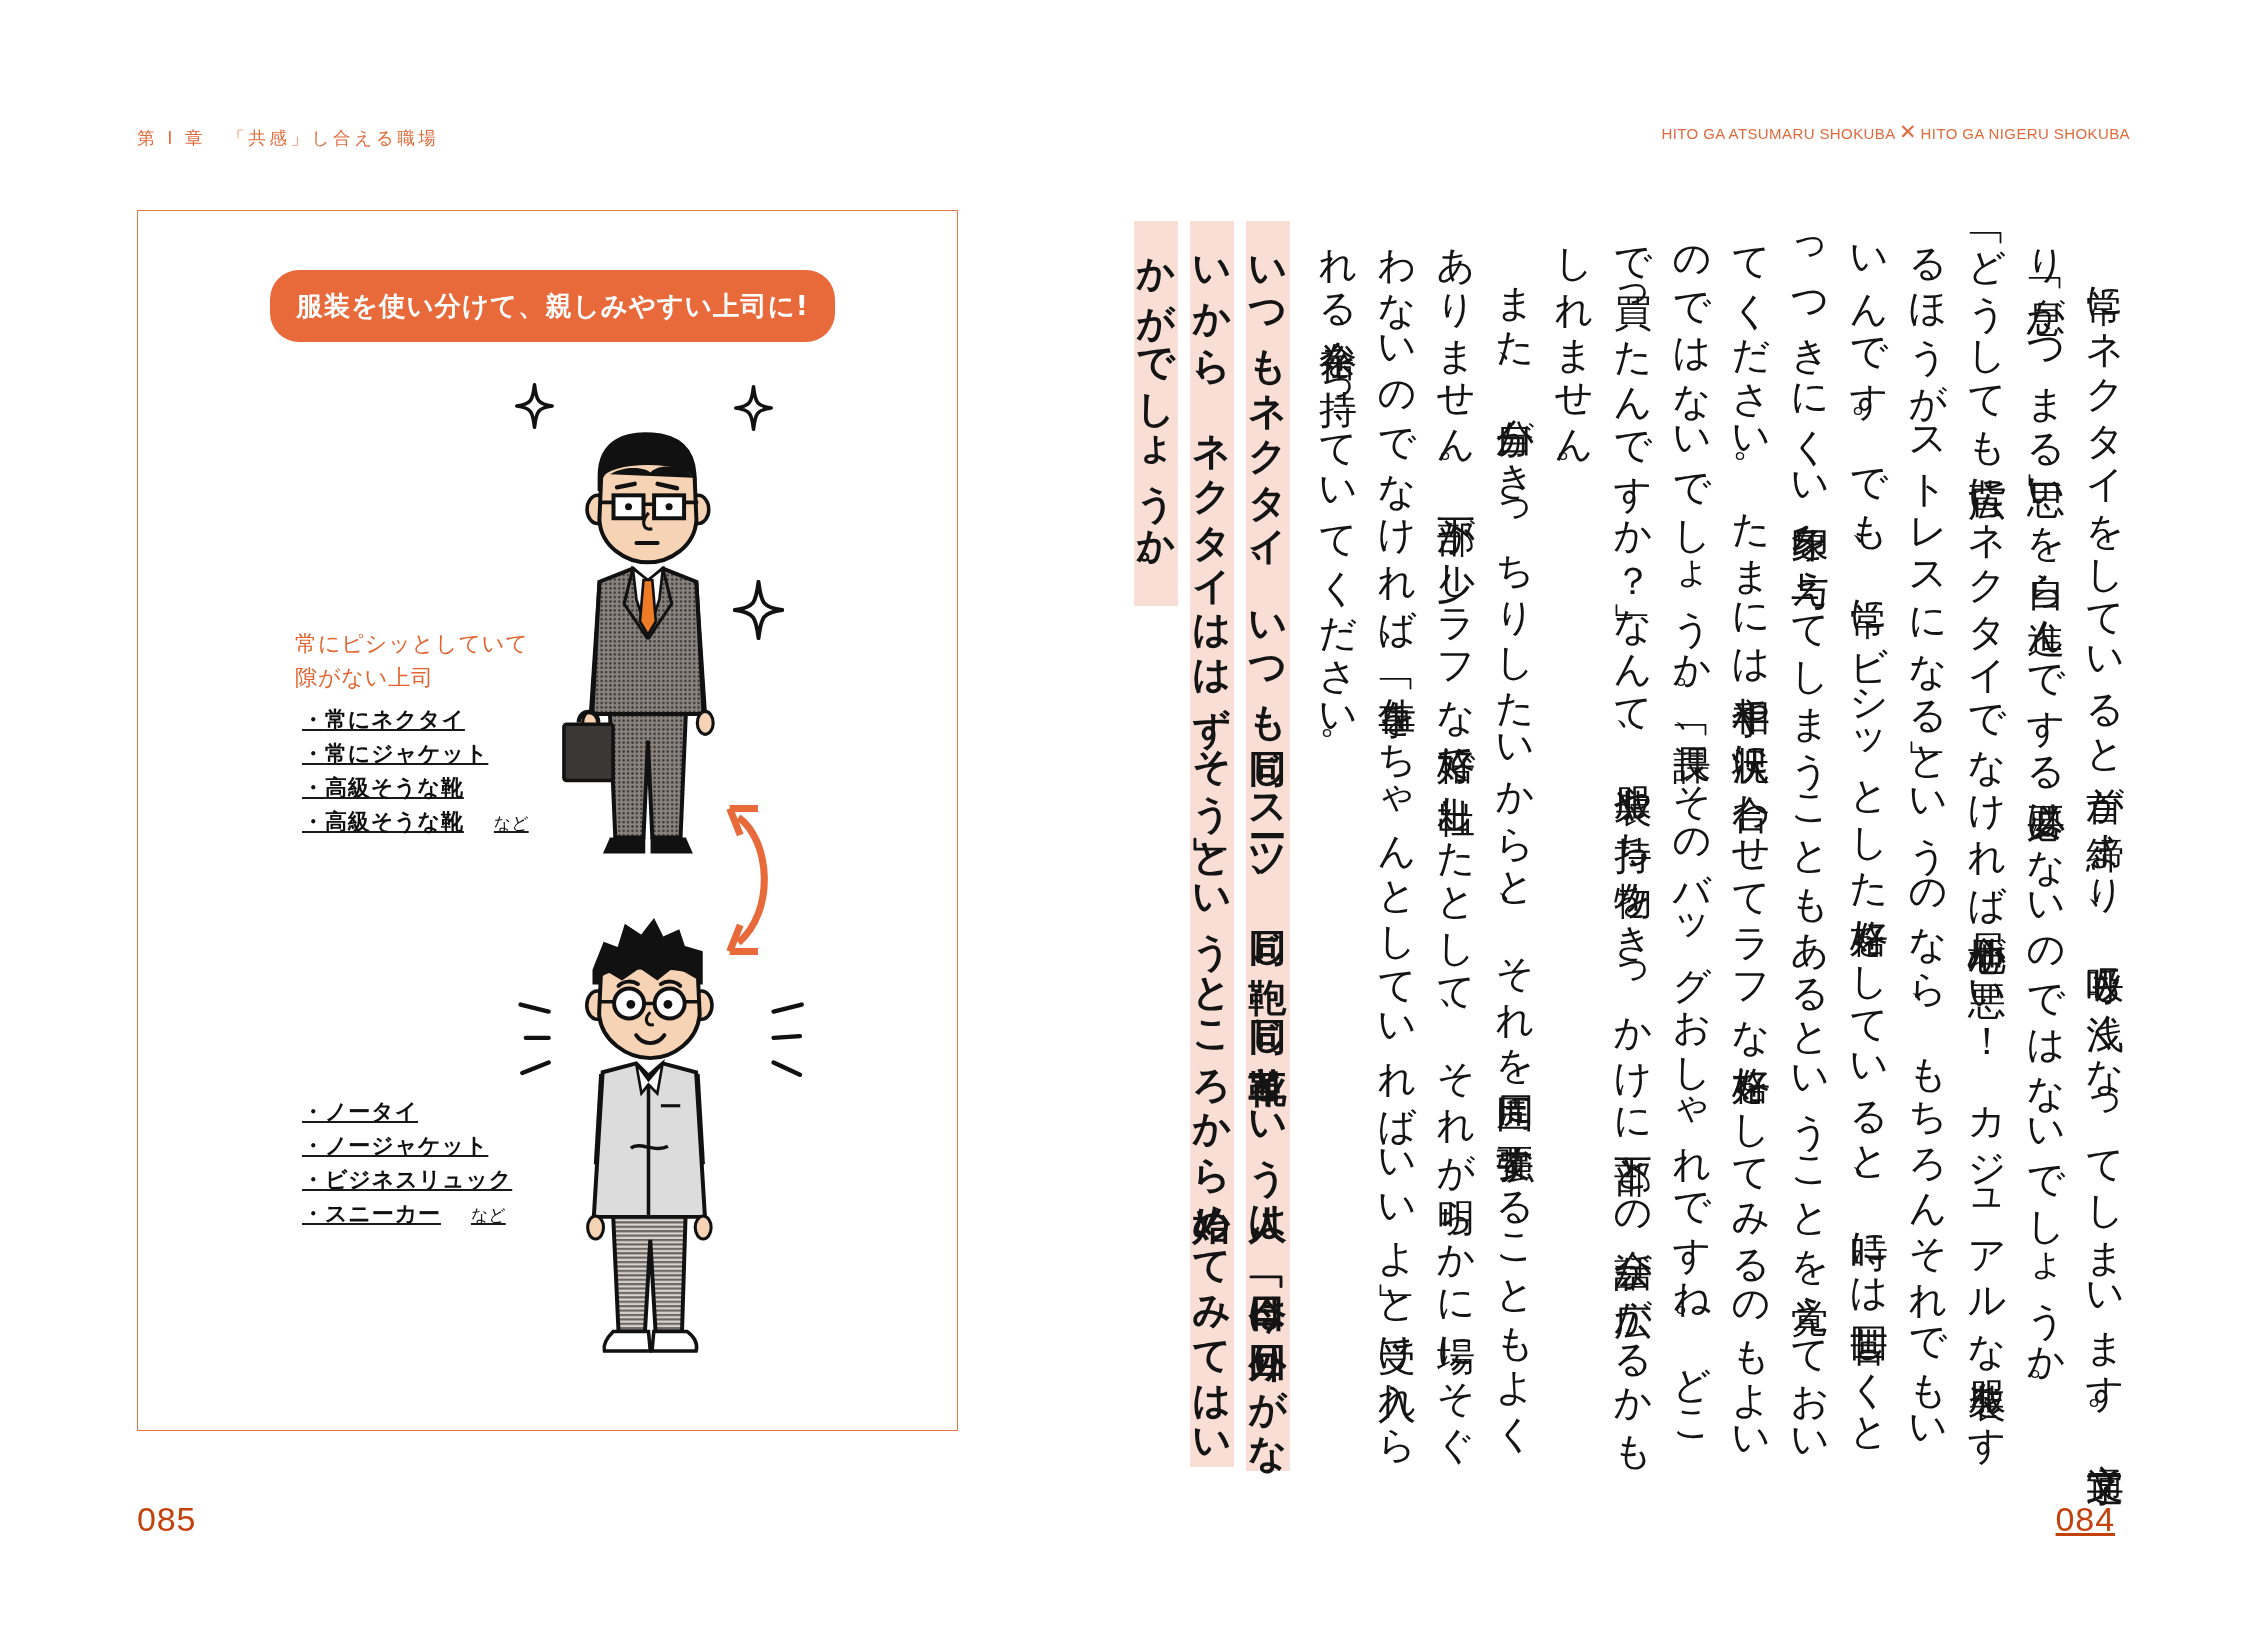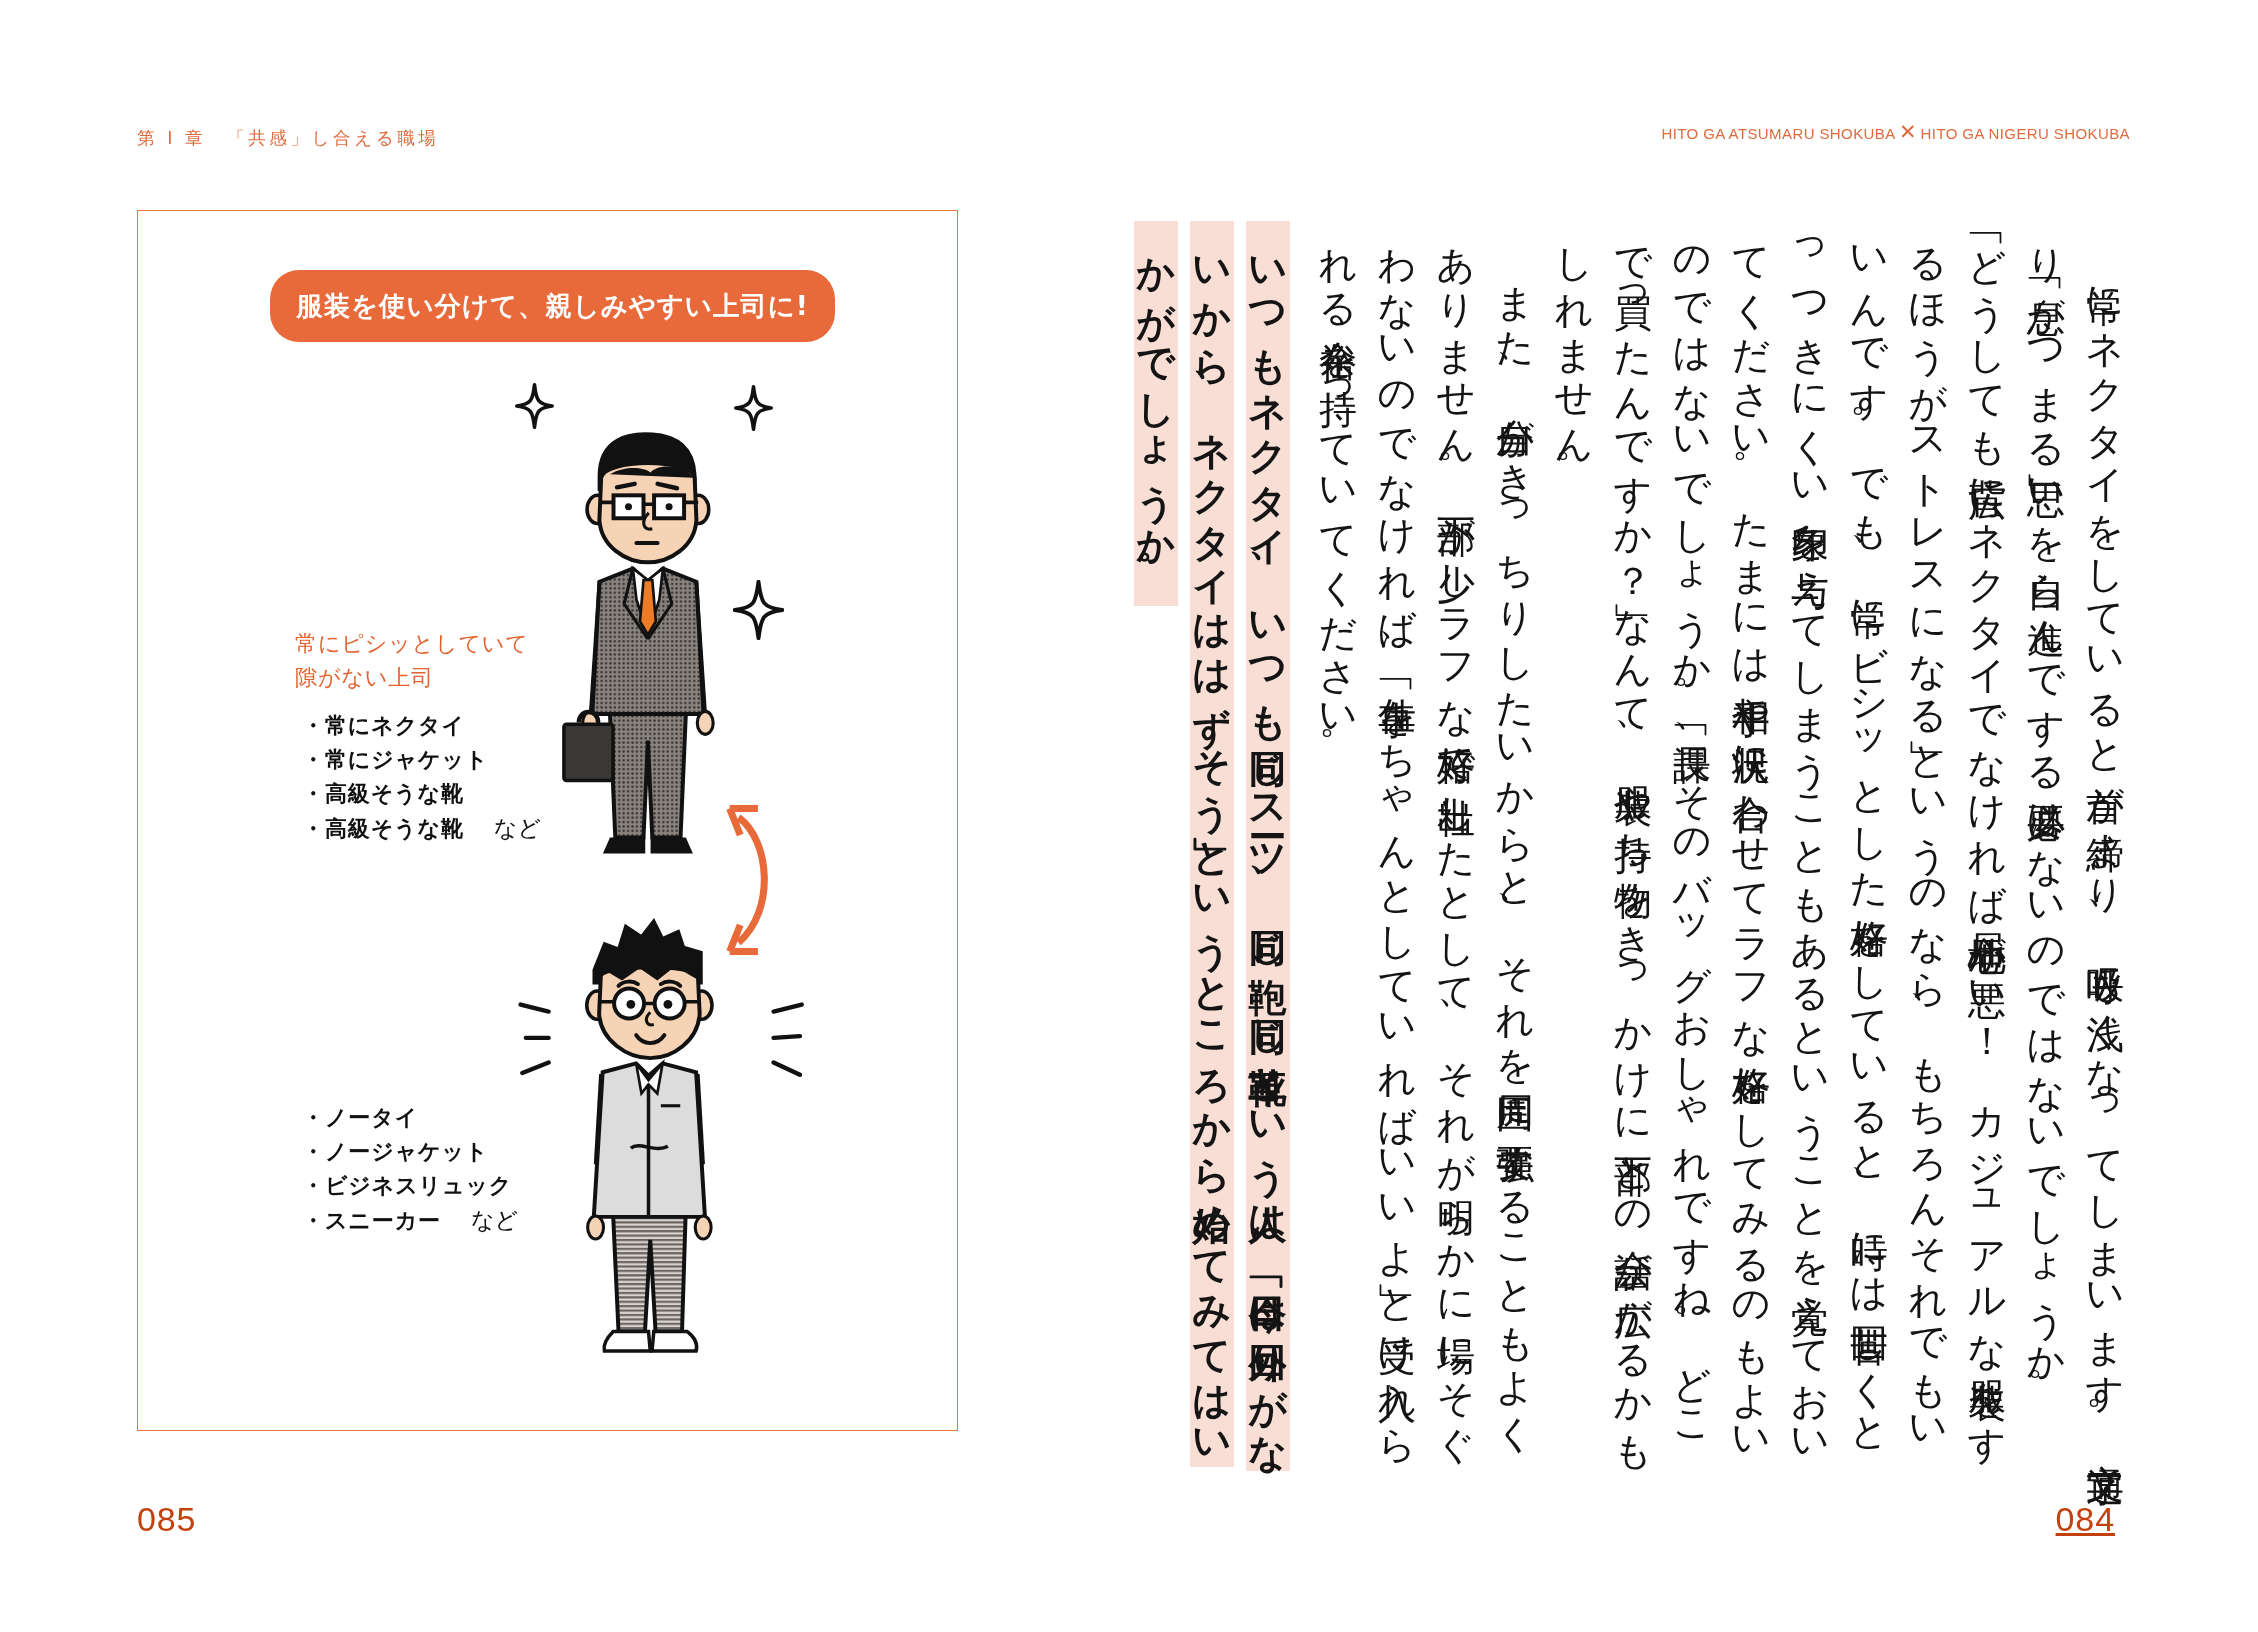--- a/index.html
+++ b/index.html
@@ -35,24 +35,24 @@
   .pill {
     position: absolute; left: 132px; top: 59px; width: 565px; height: 72px;
     background: #e8693a; border-radius: 29px;
     color: #ffffff; font-size: 26.5px; font-weight: bold;
     display: flex; align-items: center; justify-content: center; letter-spacing: 0.9px;
   }
   .caption { position: absolute; }
   .caption .heading {
     color: #e2632f; font-size: 22px; font-weight: normal; line-height: 34px; letter-spacing: 0.9px; margin-top: 44px;
   }
-  .caption ul { list-style: none; margin-top: 14px; margin-left: 7px; }
+  .caption ul { list-style: none; margin-top: 8px; margin-left: 7px; text-decoration: underline; }
   .caption li { font-size: 22px; font-weight: bold; line-height: 34px; color: #111; letter-spacing: 0.9px; }
   .caption li::before { content: "・"; }
-  .caption li .etc { font-size: 23px; font-weight: normal; margin-left: 30px; letter-spacing: 0; }
+  .caption li .etc { font-size: 17px; font-weight: normal; margin-left: 30px; letter-spacing: 0; }
   .caption.formal { left: 157px; top: 372px; }
   .caption.casual { left: 157px; top: 876px; }
 
   .figure { position: absolute; }
   .figure svg { display: block; }
 
   
   .body-text {
     position: absolute; right: 124px; top: 221px; height: 1244px;
     writing-mode: vertical-rl;

